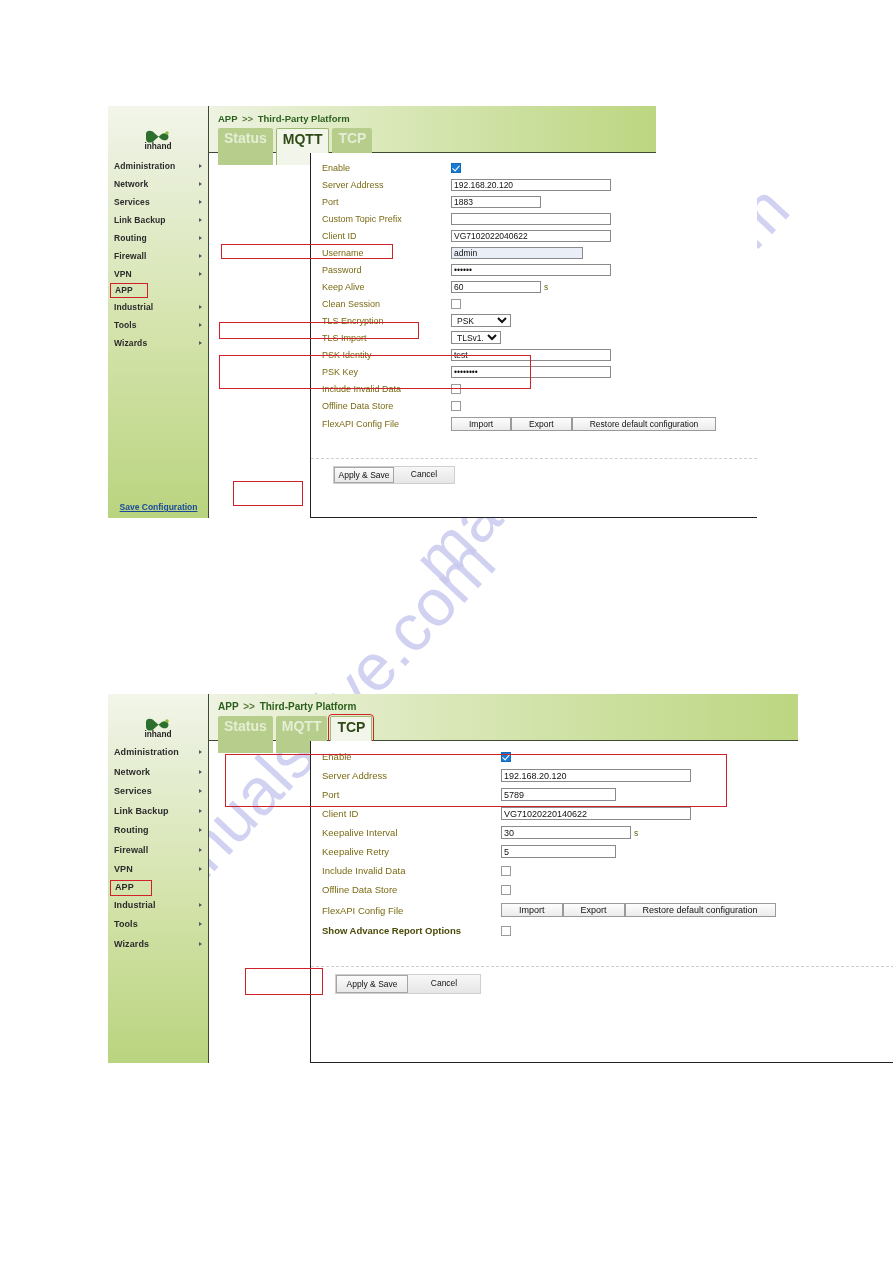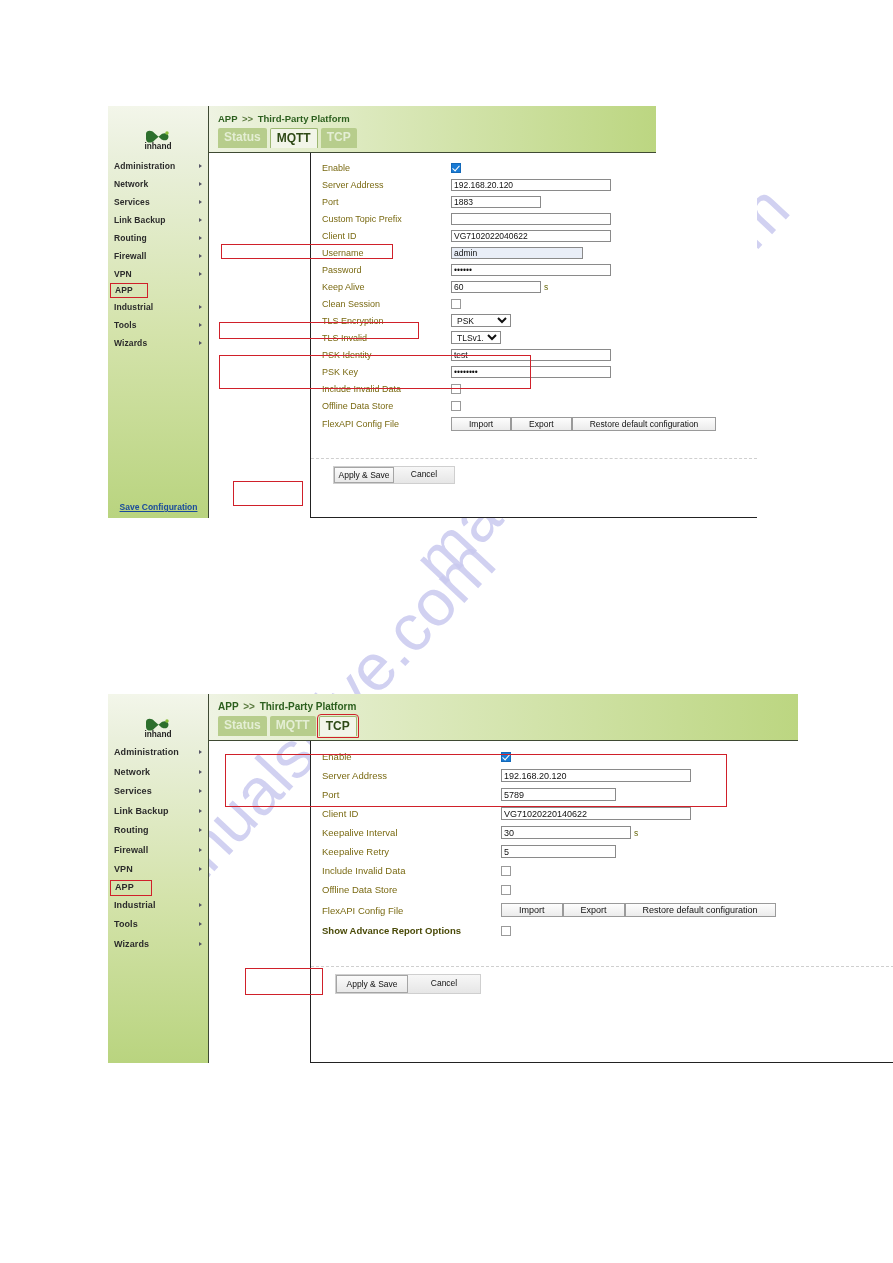--- a/index.html
+++ b/index.html
@@ -79,22 +79,22 @@
   .pagehead{
     background:linear-gradient(90deg,#eef3e2 0%,#dce9bd 35%,#bcd681 100%);
     box-sizing:border-box;
     padding:7px 0 0 9px;
     border-bottom:1.3px solid #3f4a33;
   }
   .crumb{ font-size:9.5px;font-weight:bold;color:#2c5f1e; margin-bottom:4px;}
   .crumb .sep{ color:#5a7a3e; font-weight:bold; margin:0 2px;}
   .tabs{ display:flex; gap:3px; }
   .tab{
-    font-size:12px;font-weight:bold;
-    padding:2px 6px 3px 6px;
+    font-size:14px;font-weight:bold;
+    padding:2px 6px 18px 6px;
     border-radius:2px 2px 0 0;
     box-sizing:border-box;
   }
   .tab.inactive{ background:#b7cd8c; color:#e4eed4; }
   .tab.active{ background:#f2f5e9; color:#2f4a17; border:1px solid #9eb872; border-bottom:none;}
   .tab.boxed{ outline:1.6px solid #d0202a; outline-offset:1px; }
 
   .formwrap{
     background:#ffffff;
     box-sizing:border-box;
@@ -323,21 +323,21 @@
       </div>
 
       <div class="formrow">
         <div class="flabel">TLS Encryption</div>
         <div class="fctl">
             <select class="sel" style="width:60px"><option>PSK</option></select>
           </div>
       </div>
 
       <div class="formrow">
-        <div class="flabel">TLS Invalid</div>
+        <div class="flabel">TLS Import</div>
         <div class="fctl">
             <select class="sel" style="width:50px"><option>TLSv1.2</option></select>
           </div>
       </div>
 
       <div class="formrow">
         <div class="flabel">PSK Identity</div>
         <div class="fctl">
             <input class="tb" type="text" style="width: 160px;" value="test">
           </div>

